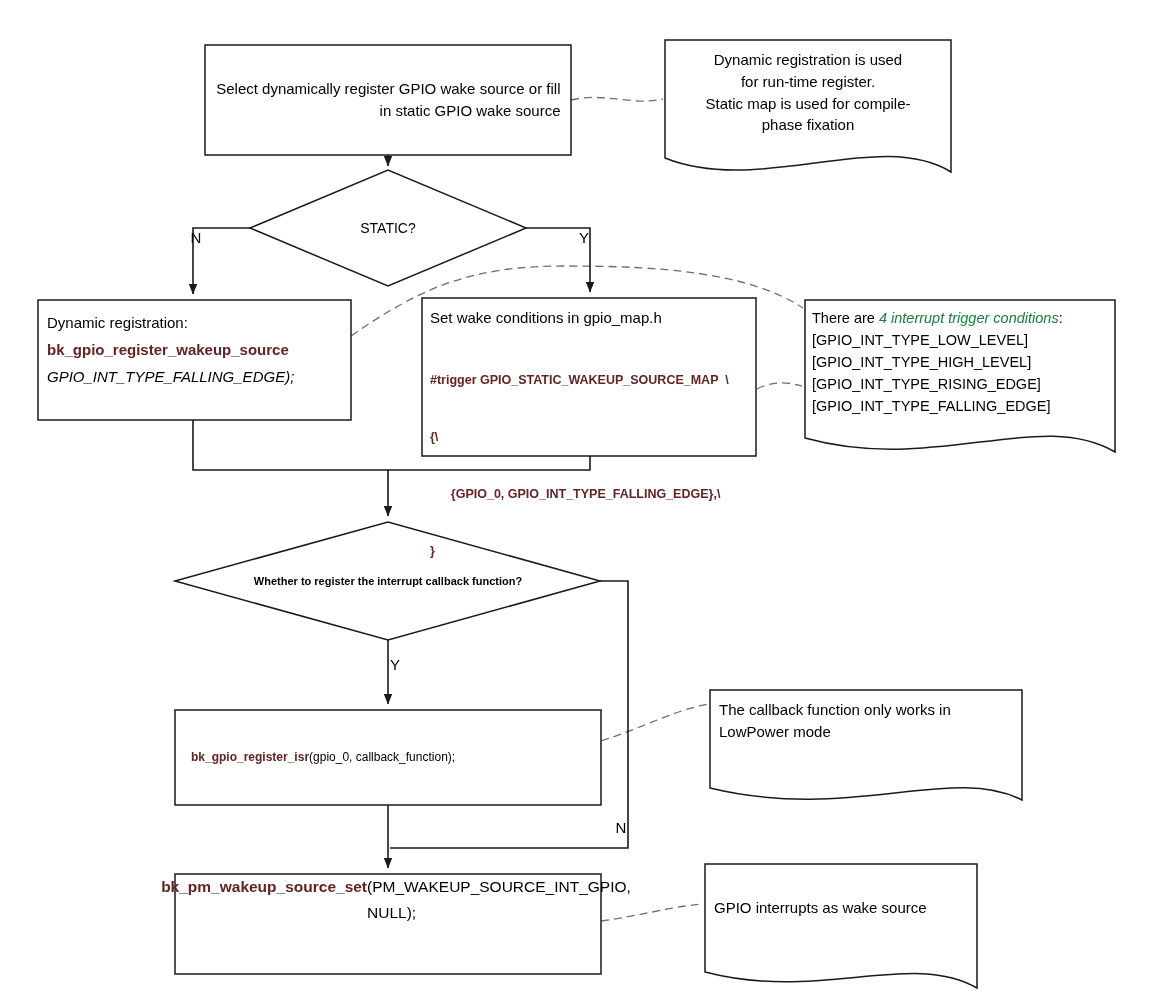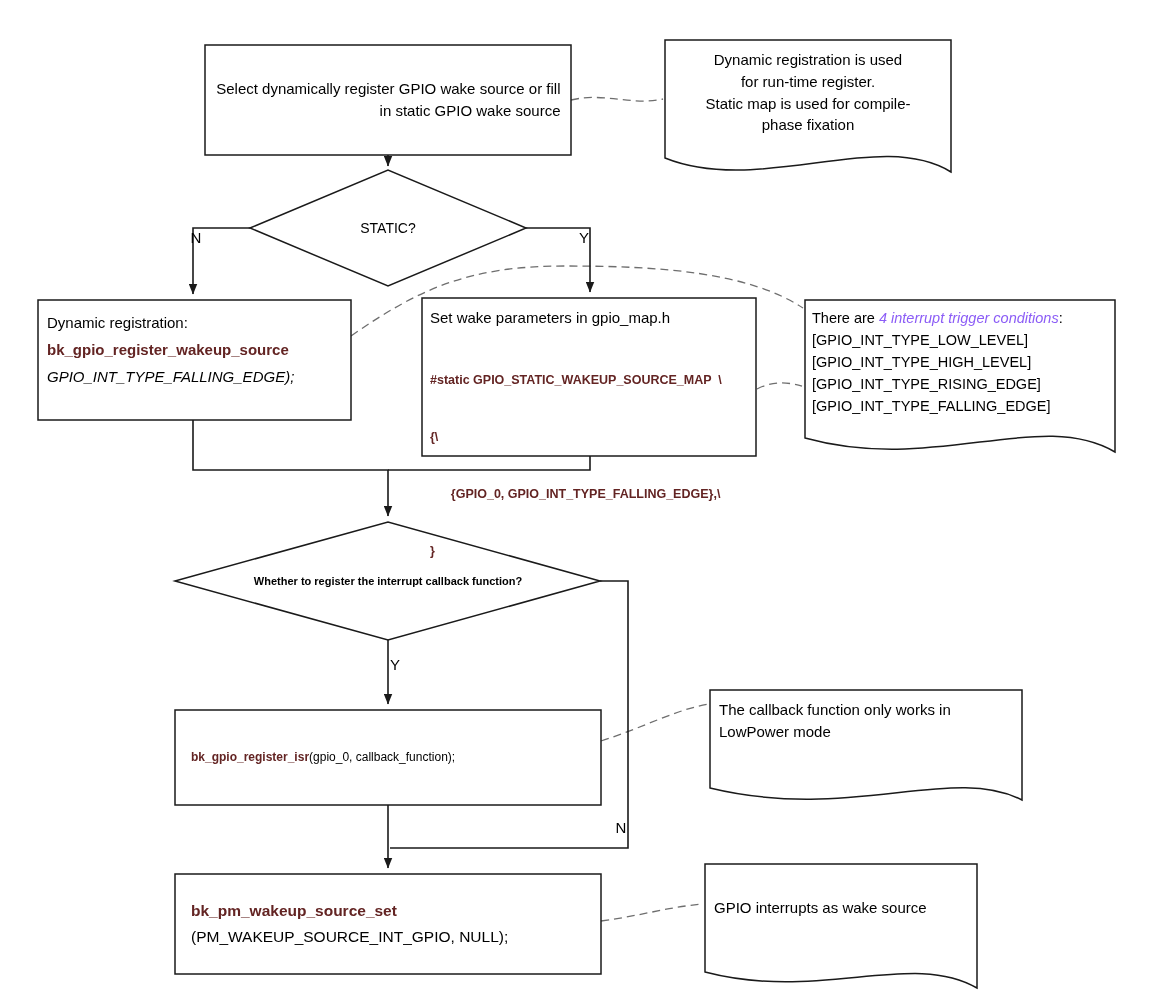--- a/index.html
+++ b/index.html
@@ -5,21 +5,21 @@
   html, body { margin: 0; padding: 0; background: #ffffff; }
   body { font-family: "Liberation Sans", sans-serif; color: #000; }
   .canvas { position: relative; width: 1174px; height: 1003px; background: #fff; overflow: hidden; }
   .layer { position: absolute; left: 0; top: 0; }
   .shape { fill: #ffffff; stroke: #1a1a1a; stroke-width: 1.5; }
   .flowline { fill: none; stroke: #1a1a1a; stroke-width: 1.6; }
   .dash { fill: none; stroke: #6e6e6e; stroke-width: 1.3; stroke-dasharray: 8 5; }
   .txt { position: absolute; font-size: 15px; line-height: 1.45; }
   .center { display: flex; align-items: center; justify-content: center; text-align: right; }
   .accent { color: #632423; font-weight: bold; }
-  .em-accent { color: #8b5cf6; font-style: italic; }
+  .em-accent { color: #15803d; font-style: italic; }
   .italic { font-style: italic; }
   .code { font-size: 12.5px; font-weight: bold; color: #632423; line-height: 19px; white-space: pre; margin-top: 3px; }
   .label { position: absolute; font-size: 15px; width: 18px; text-align: center; }
 </style>
 </head>
 <body>
 
 <div class="canvas">
 
   <svg class="layer" width="1174" height="1003" viewBox="0 0 1174 1003">
@@ -76,23 +76,23 @@
 
   <div class="txt center" style="left:288px; top:216px; width:200px; height:24px; font-size:14px;">STATIC?</div>
 
   <div class="txt" style="left:47px; top:309px; width:298px; line-height:27px;">
     <div>Dynamic registration:</div>
     <div class="accent">bk_gpio_register_wakeup_source</div>
     <div class="italic">GPIO_INT_TYPE_FALLING_EDGE);</div>
   </div>
 
   <div class="txt" style="left:430px; top:305px; width:322px;">
-    <div style="line-height:25px;">Set wake parameters in gpio_map.h</div>
+    <div style="line-height:25px;">Set wake conditions in gpio_map.h</div>
     <div class="code">
-      <div>#static GPIO_STATIC_WAKEUP_SOURCE_MAP  \</div>
+      <div>#trigger GPIO_STATIC_WAKEUP_SOURCE_MAP  \</div>
       <div>{\</div>
       <div>      {GPIO_0, GPIO_INT_TYPE_FALLING_EDGE},\</div>
       <div>}</div>
     </div>
   </div>
 
   <div class="txt" style="left:812px; top:307px; width:296px; font-size:14.5px; line-height:22px;">
     <div><span>There are </span><span class="em-accent">4 interrupt trigger conditions</span><span>:</span></div>
     <div>[GPIO_INT_TYPE_LOW_LEVEL]</div>
     <div>[GPIO_INT_TYPE_HIGH_LEVEL]</div>
@@ -101,21 +101,21 @@
   </div>
 
   <div class="txt center" style="left:218px; top:572px; width:340px; height:20px; font-size:11px; font-weight:bold; white-space:nowrap;">Whether to register the interrupt callback function?</div>
 
   <div class="txt" style="left:175px; top:710px; width:426px; height:95px; display:flex; align-items:center; padding-left:16px; font-size:12px; box-sizing:border-box;">
     <span><span class="accent">bk_gpio_register_isr</span><span>(gpio_0, callback_function);</span></span>
   </div>
 
   <div class="txt" style="left:719px; top:699px; width:288px; line-height:22px;">The callback function only works in LowPower mode</div>
 
-  <div class="txt" style="left:175px; top:874px; width:426px; height:100px; display:flex; flex-direction:column; justify-content:center; padding-left:16px; font-size:15.5px; line-height:26px; box-sizing:border-box;">
+  <div class="txt" style="left:175px; top:874px; width:426px; height:100px; display:flex; flex-direction:row; justify-content:center; padding-left:16px; font-size:15.5px; line-height:26px; box-sizing:border-box;">
     <div class="accent">bk_pm_wakeup_source_set</div>
     <div>(PM_WAKEUP_SOURCE_INT_GPIO, NULL);</div>
   </div>
 
   <div class="txt" style="left:714px; top:897px; width:252px; font-size:15px;">GPIO interrupts as wake source</div>
 
   <div class="label" style="left:187px; top:229px;">N</div>
   <div class="label" style="left:575px; top:229px;">Y</div>
   <div class="label" style="left:386px; top:656px;">Y</div>
   <div class="label" style="left:612px; top:819px;">N</div>

